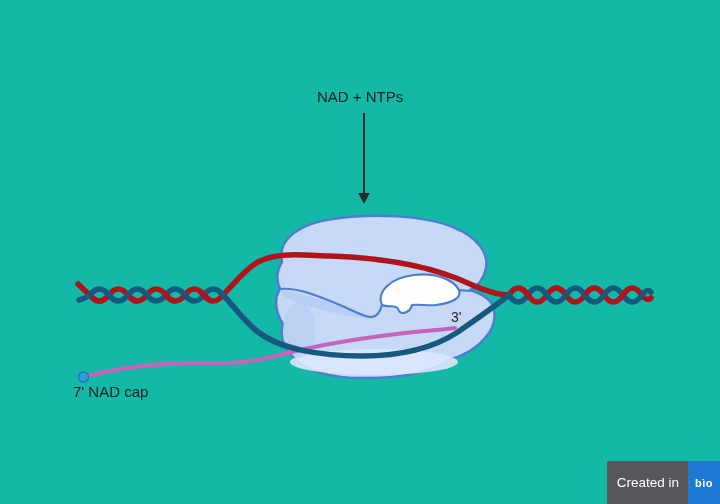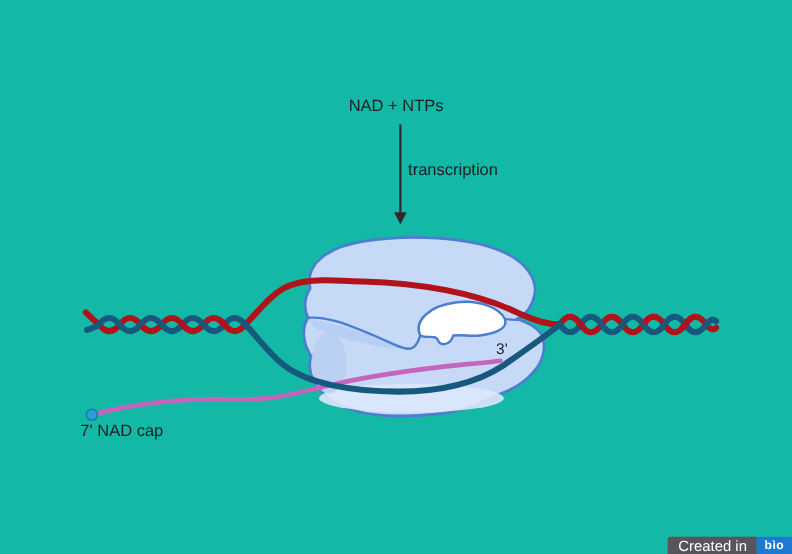--- a/index.html
+++ b/index.html
@@ -8,21 +8,21 @@
     font-family:"Liberation Sans", sans-serif;color:#1f1f1f;overflow:hidden;
   }
   .art{position:absolute;left:0;top:0;}
   .lbl{position:absolute;font-size:15px;line-height:19px;color:#1f1f1f;white-space:pre;}
   .lbl-nad{left:317px;top:87px;}
   .lbl-transcription{left:371px;top:145px;}
   .lbl-polymerase{left:479px;top:210px;white-space:normal;width:92px;}
   .lbl-threeprime{left:451px;top:308px;font-size:14px;}
   .lbl-cap{left:73px;top:382px;}
   .badge{
-    position:absolute;right:0;bottom:0;height:16px;display:flex;align-items:stretch;
+    position:absolute;right:0;bottom:0;height:43px;display:flex;align-items:stretch;
   }
   .badge-text{
     background:#55575a;color:#ffffff;font-size:13.5px;display:flex;align-items:center;
     padding:0 9px 0 10px;border-radius:2px 0 0 0;white-space:pre;
   }
   .badge-text b{font-weight:bold;margin-left:4px;}
   .badge-logo{
     width:32px;background:#1e79d2;color:#ffffff;font-weight:bold;font-size:11px;
     display:flex;align-items:center;justify-content:center;letter-spacing:0.5px;
   }
@@ -75,21 +75,20 @@
 
     <path d="M78,284 Q84,290 90,295 Q99,307 109,295 Q118,283 128,295 Q137,307 147,295
          Q156,283 166,295 Q175,307 185,295 Q194,283 204,295 Q213,307 223,295" fill="none" stroke="#b01319" stroke-width="5.5" stroke-dasharray="14 28" stroke-dashoffset="20"></path>
     <path d="M509,295 Q518,281 528,295 Q537,309 547,295 Q556,281 566,295 Q575,309 585,295
          Q594,281 604,295 Q613,309 623,295 Q632,281 642,295" fill="none" stroke="#b01319" stroke-width="5.5" stroke-dasharray="14 28" stroke-dashoffset="28"></path>
 
     <circle cx="83.5" cy="377" r="5" fill="#2a9fda" stroke="#1b7ab0" stroke-width="1.4"></circle>
   </svg>
 
   <div class="lbl lbl-nad">NAD + NTPs</div>
-  <div class="lbl lbl-transcription">transcription</div>
   <div class="lbl lbl-threeprime">3'</div>
   <div class="lbl lbl-cap">7' NAD cap</div>
 
   <div class="badge">
     <div class="badge-text"><span>Created in</span></div>
     <div class="badge-logo">bìo</div>
   </div>
 
 </div>
 

